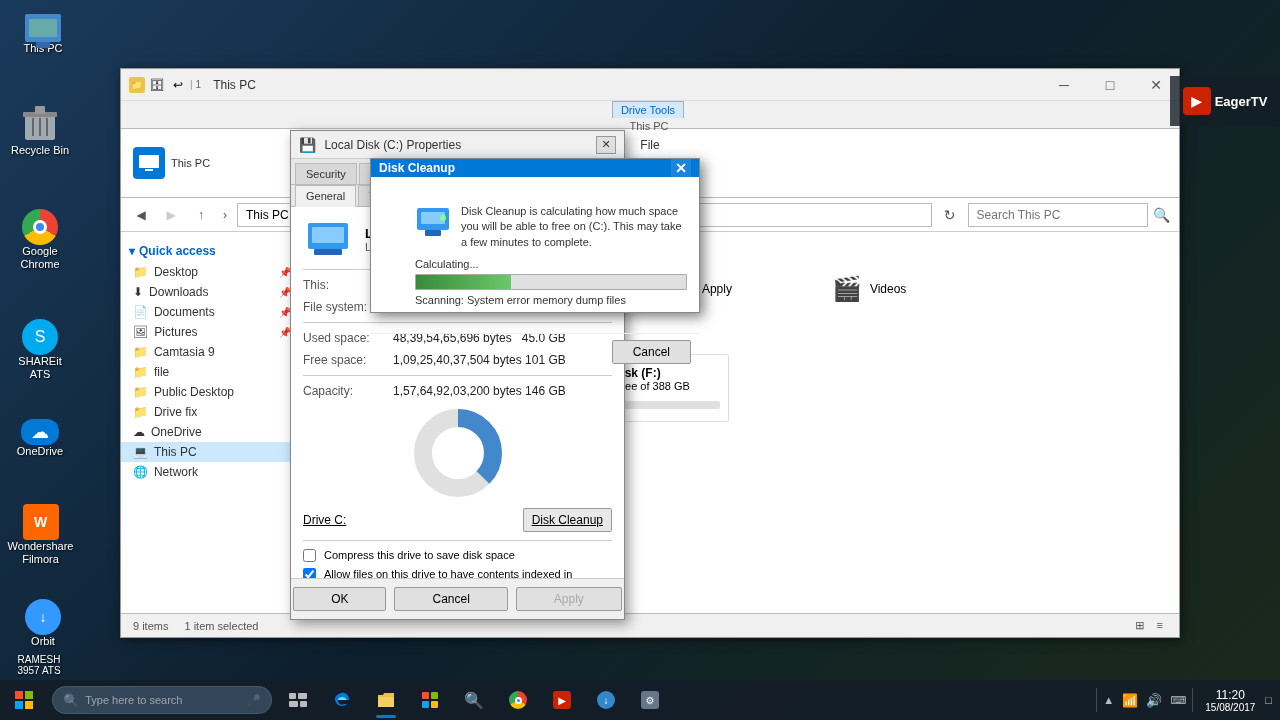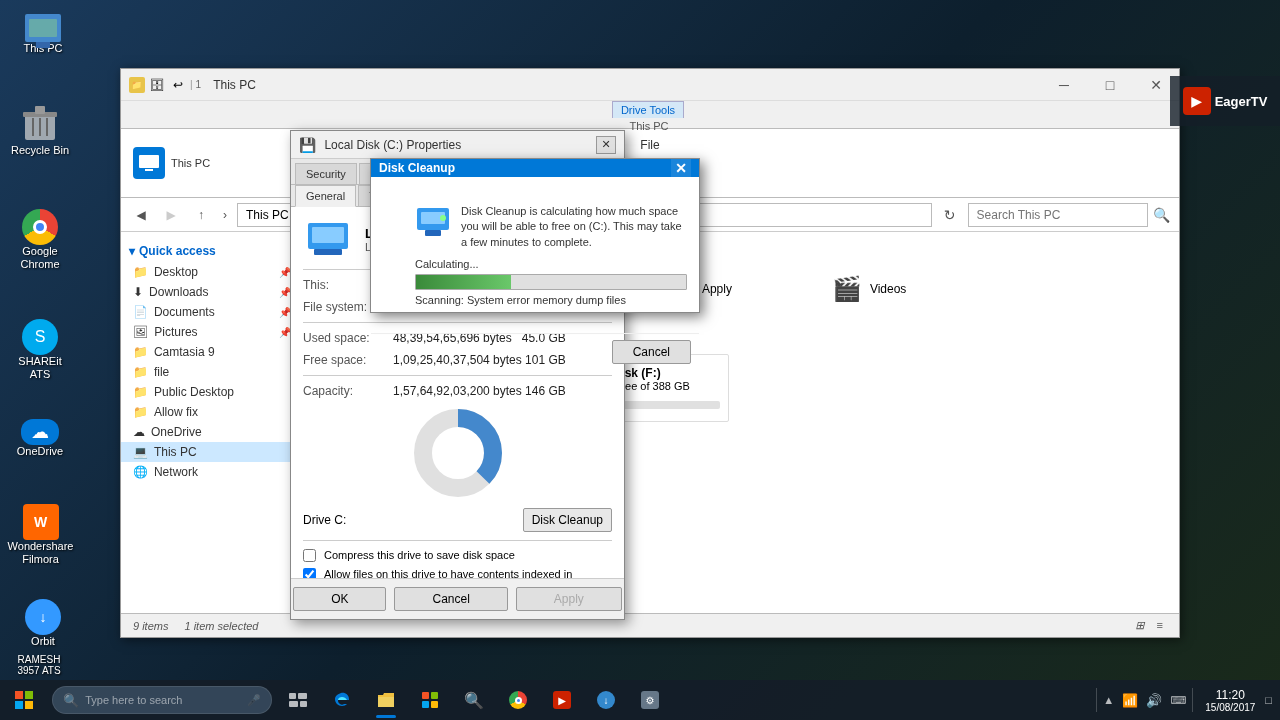--- a/index.html
+++ b/index.html
@@ -292,21 +292,20 @@
     .status-bar {
       height: 24px;
       background: #f0f0f0;
       border-top: 1px solid #bbb;
       display: flex;
       align-items: center;
       padding: 0 12px;
       font-size: 11px;
       color: #555;
       gap: 16px;
-      font-style: italic;
     }
     .status-bar-right {
       margin-left: auto;
       display: flex;
       gap: 4px;
     }
 
     
     .dialog-overlay {
       position: absolute;
@@ -831,21 +830,21 @@
         <div class="sidebar-item">
           <span>📁</span>
           <span>file</span>
         </div>
         <div class="sidebar-item">
           <span>📁</span>
           <span>Public Desktop</span>
         </div>
         <div class="sidebar-item">
           <span>📁</span>
-          <span>Allow fix</span>
+          <span>Drive fix</span>
         </div>
         <div class="sidebar-item">
           <span>☁</span>
           <span>OneDrive</span>
         </div>
         <div class="sidebar-item active">
           <span>💻</span>
           <span>This PC</span>
         </div>
         <div class="sidebar-item">
@@ -990,21 +989,21 @@
         <span class="prop-value">1,57,64,92,03,200 bytes    146 GB</span>
       </div>
 
       <div class="donut-container">
         <svg width="90" height="90" viewBox="0 0 90 90">
           <circle cx="45" cy="45" r="35" fill="none" stroke="#e0e0e0" stroke-width="18"></circle>
           <circle cx="45" cy="45" r="35" fill="none" stroke="#4488cc" stroke-width="18" stroke-dasharray="82 138" stroke-dashoffset="0" transform="rotate(-90 45 45)"></circle>
         </svg>
       </div>
 
-      <div style="display:flex;align-items:center;justify-content:space-between;margin:4px 0 8px 0;">
+      <div style="display:flex;align-items:center;justify-content:space-between;margin:4px 0 8px 0;text-decoration:underline;">
         <span style="font-size:12px;">Drive C:</span>
         <button class="drive-c-btn">Disk Cleanup</button>
       </div>
       <hr class="dialog-sep">
       <div class="checkbox-row">
         <input type="checkbox" style="">
         <span>Compress this drive to save disk space</span>
       </div>
       <div class="checkbox-row">
         <input type="checkbox" checked="" style="">

